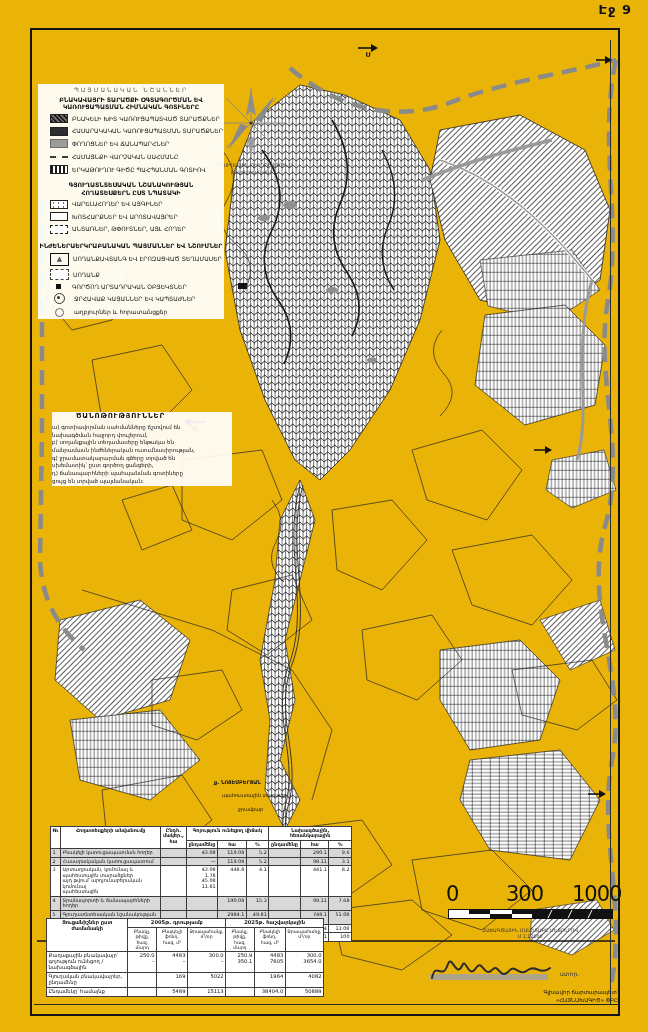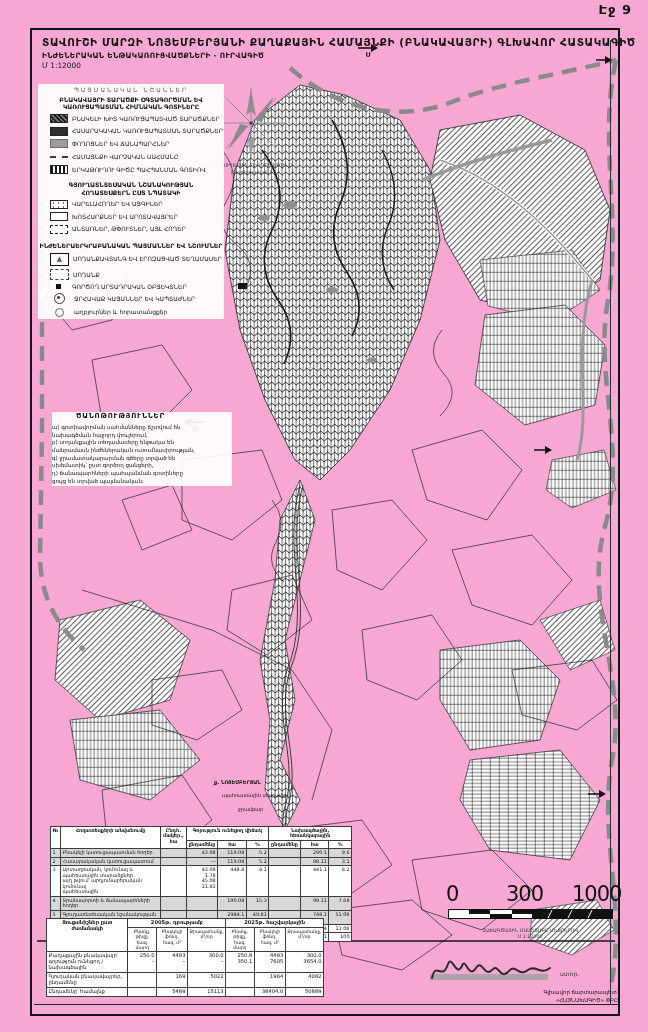--- a/index.html
+++ b/index.html
@@ -1,16 +1,16 @@
 <!DOCTYPE html>
 <html><head>
 <meta charset="utf-8">
 <style>
   html,body{margin:0;padding:0;background:#e8e8e6}
-  .page{position:relative;width:648px;height:1032px;background:#f9a8d4;
+  .page{position:relative;width:648px;height:1032px;background:#eab308;
         font-family:"DejaVu Sans",sans-serif;color:#111;overflow:hidden}
   .abs{position:absolute}
   
   .pageno{right:16px;top:2px;font-size:13px;font-weight:700;letter-spacing:1px}
   
   .frame{left:30px;top:28px;width:590px;height:988px;border:2px solid #141414;box-sizing:border-box}
   .innerline-r{left:610px;top:40px;width:1px;height:964px;background:#2d2d2d}
   .innerline-b{left:34px;top:1004px;width:577px;height:1px;background:#2d2d2d}
   
   .titleblock{left:42px;top:36px;width:572px}
@@ -176,25 +176,20 @@
       <path d="M10,172 L10,400 L8,530 C10,575 30,600 52,620"></path>
     </g>
 
     <line x1="5" y1="911" x2="583" y2="911" stroke="#141414" stroke-width="1.6"></line>
   </svg>
 
   <div class="abs frame"></div>
   <div class="abs innerline-r"></div>
   <div class="abs innerline-b"></div>
 
-  <div class="abs titleblock">
-    <div class="t-main">ՏԱՎՈՒՇԻ ՄԱՐԶԻ ՆՈՅԵՄԲԵՐՅԱՆԻ ՔԱՂԱՔԱՅԻՆ ՀԱՄԱՅՆՔԻ (ԲՆԱԿԱՎԱՅՐԻ) ԳԼԽԱՎՈՐ ՀԱՏԱԿԱԳԻԾ</div>
-    <div class="t-sub">ԻՆԺԵՆԵՐԱԿԱՆ ԵՆԹԱԿԱՌՈՒՑՎԱԾՔՆԵՐԻ - ՈՒՐՎԱԳԻԾ</div>
-    <div class="t-scale">Մ 1:12000</div>
-  </div>
 
   <div class="abs legend">
     <div class="lg-small">ՊԱՅՄԱՆԱԿԱՆ ՆՇԱՆՆԵՐ</div>
     <div class="lg-h">
       <div>ԲՆԱԿԱՎԱՅՐԻ ՏԱՐԱԾՔԻ ՕԳՏԱԳՈՐԾՄԱՆ ԵՎ</div>
       <div>ԿԱՌՈՒՑԱՊԱՏՄԱՆ ՀԻՄՆԱԿԱՆ ԳՈՏԻՆԵՐԸ</div>
     </div>
     <div class="lg-item">
       <span class="sw sw-hatchdark"></span>
       <span class="lg-label">ԲՆԱԿԵԼԻ ԽԻՏ ԿԱՌՈՒՑԱՊԱՏՎԱԾ ՏԱՐԱԾՔՆԵՐ</span>

